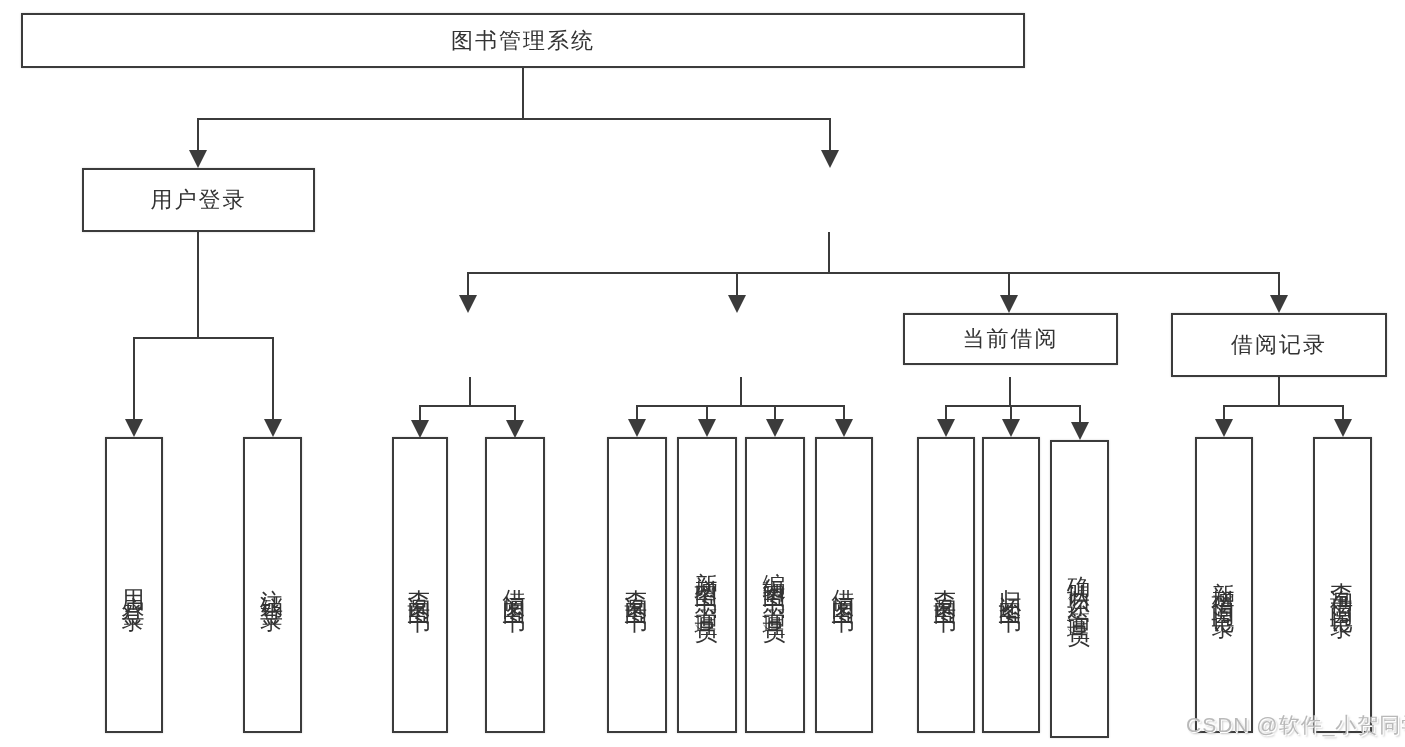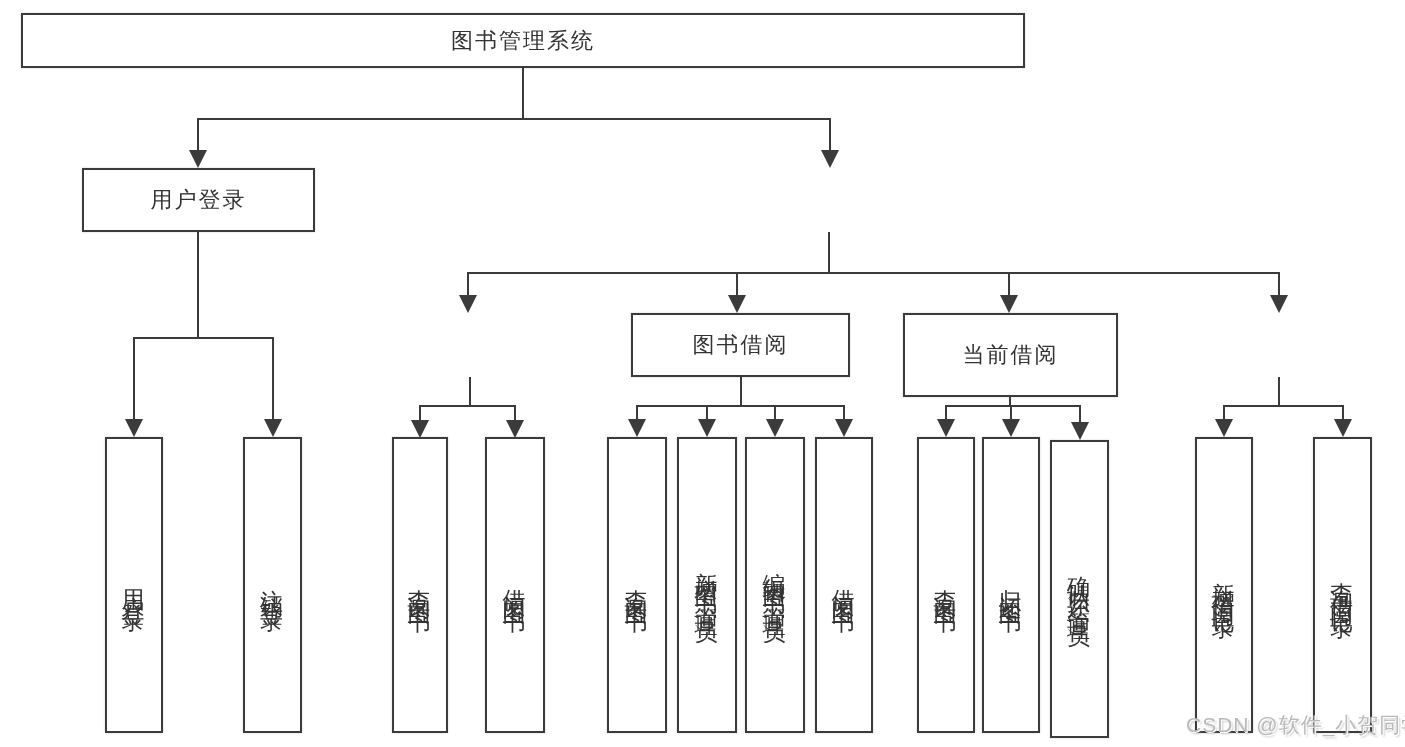--- a/index.html
+++ b/index.html
@@ -108,22 +108,22 @@
   <div class="hline" style="left:1223px; top:405px; width:121px;"></div>
   <div class="vline" style="left:1223px; top:405px; height:14px;"></div>
   <div class="arrow" style="left:1215px; top:419px;"></div>
   <div class="vline" style="left:1342px; top:405px; height:14px;"></div>
   <div class="arrow" style="left:1334px; top:419px;"></div>
 
   <div class="hbox" style="left:21px; top:13px; width:1004px; height:55px;">图书管理系统</div>
 
   <div class="hbox" style="left:82px; top:168px; width:233px; height:64px;">用户登录</div>
 
-  <div class="hbox" style="left:631px; top:313px; width:219px; height:64px;">图书借阅</div>
-  <div class="hbox" style="left:903px; top:313px; width:215px; height:84px;">当前借阅</div>
+  <div class="hbox" style="left:903px; top:313px; width:215px; height:52px;">当前借阅</div>
+  <div class="hbox" style="left:1171px; top:313px; width:216px; height:64px;">借阅记录</div>
 
   <div class="vbox" style="left:105px; width:58px;">用户登录</div>
   <div class="vbox" style="left:243px; width:59px;">注销登录</div>
 
   <div class="vbox" style="left:392px; width:56px;">查询图书</div>
   <div class="vbox" style="left:485px; width:60px;">借阅图书</div>
 
   <div class="vbox" style="left:607px; width:60px;">查询图书</div>
   <div class="vbox" style="left:677px; width:60px;">新增图书（管理员）</div>
   <div class="vbox" style="left:745px; width:60px;">编辑图书（管理员）</div>

